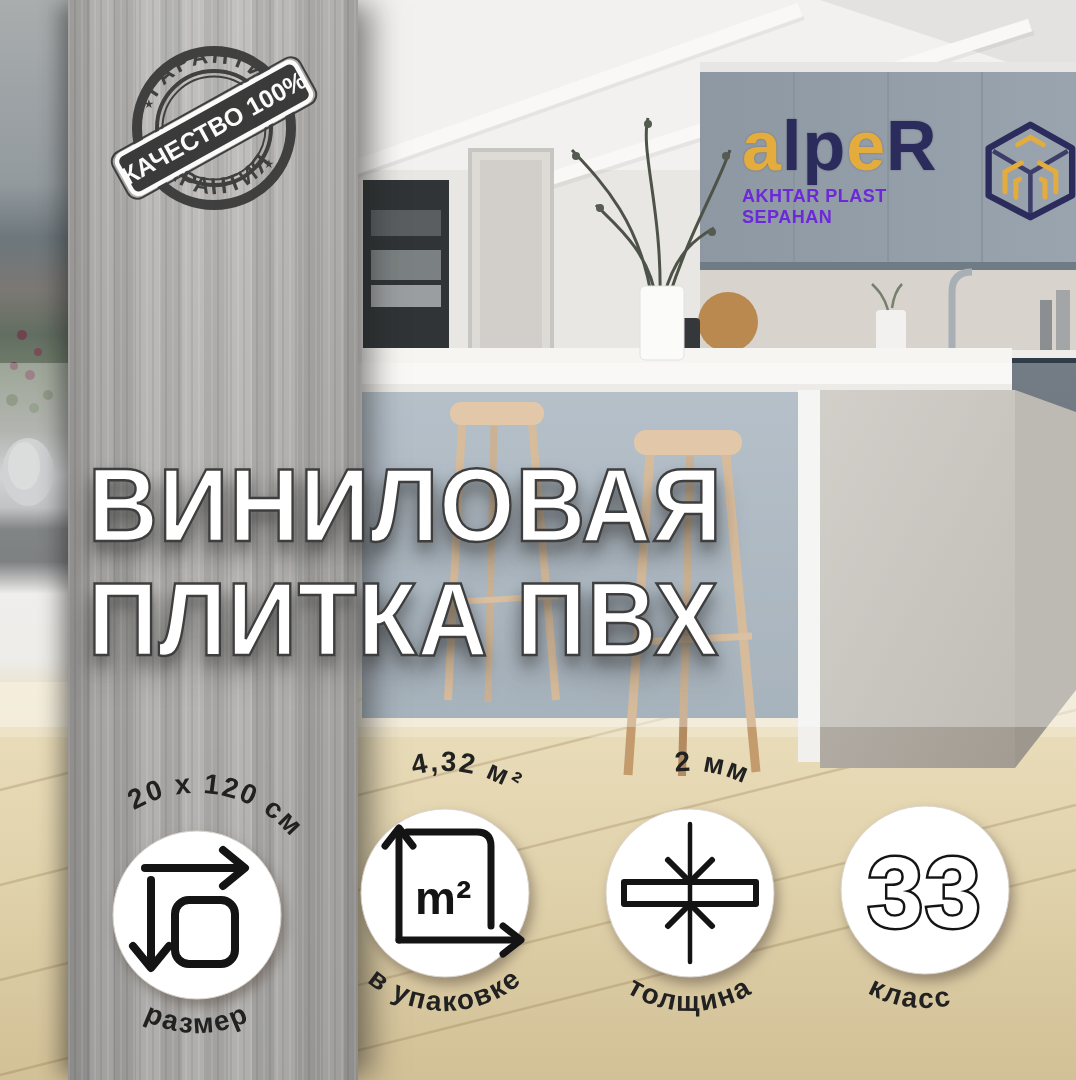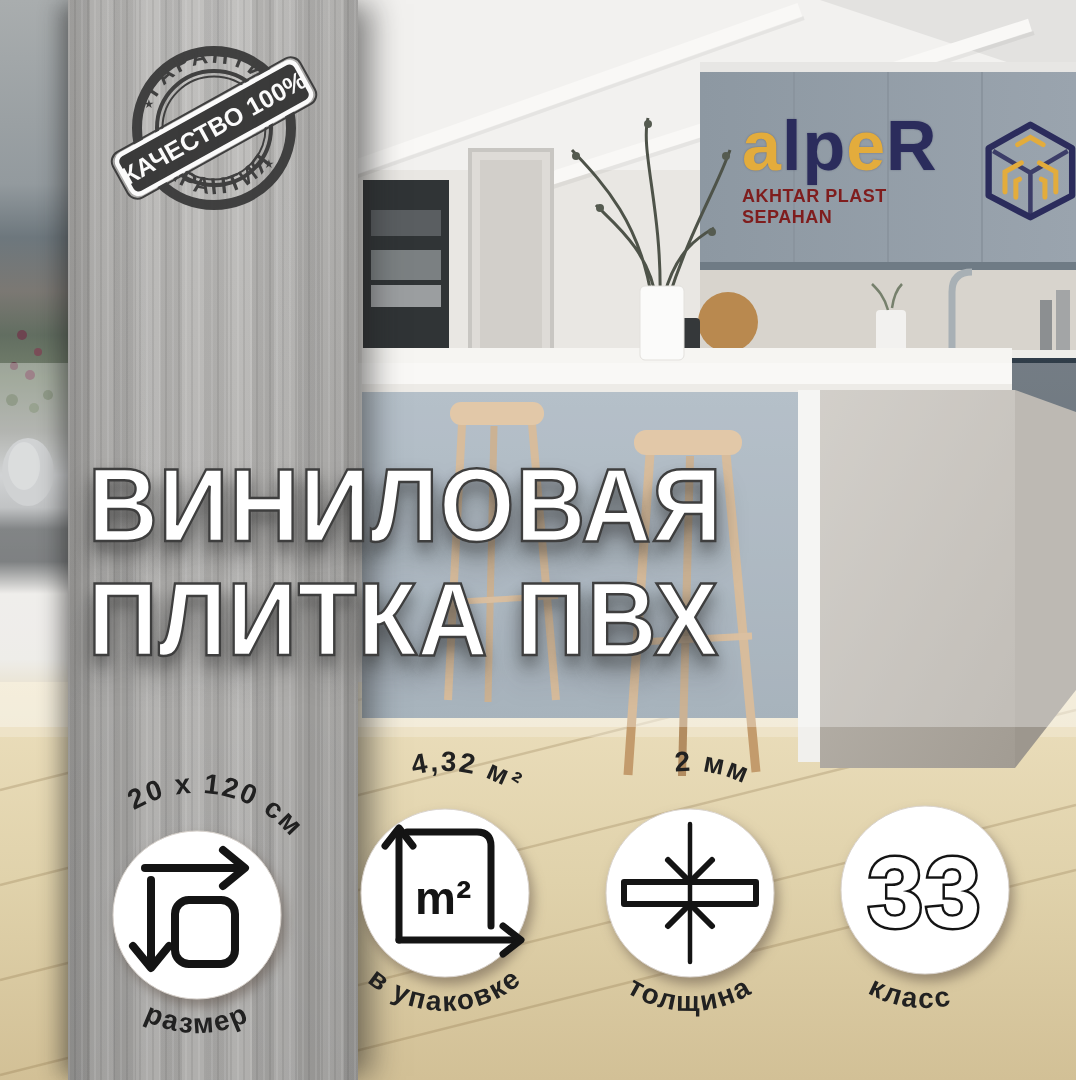--- a/index.html
+++ b/index.html
@@ -17,21 +17,21 @@
       linear-gradient(90deg,#9f9e9c,#b8b7b5 30%,#bab9b7 60%,#a3a2a0);
     box-shadow: 18px 0 28px -4px rgba(30,30,30,.5), -12px 0 20px -4px rgba(30,30,30,.45);}
 
   
   .stamp{left:86px;top:22px;width:256px;height:212px;opacity:.95;}
 
   
   .logo{left:742px;top:116px;display:flex;align-items:flex-start;justify-content:flex-end;}
   .logo-word{font-weight:bold;font-size:70px;line-height:.88;letter-spacing:1px;
              text-shadow:0 0 2px rgba(30,30,70,.35);}
-  .logo-sub{font-weight:bold;font-size:18px;letter-spacing:.5px;color:#7f1d1d;margin-top:8px;}
+  .logo-sub{font-weight:bold;font-size:18px;letter-spacing:.5px;color:#6d28d9;margin-top:8px;}
   .cube{margin-left:6px;margin-top:4px;}
 
   
   .title{left:88px;top:448px;transform:scaleX(.93);transform-origin:left top;
     color:#fff;font-weight:bold;font-size:104px;line-height:1.1;letter-spacing:1px;
     -webkit-text-stroke:2.5px #3e3e3e;
     text-shadow:0 10px 16px rgba(40,40,40,.55),0 22px 32px rgba(40,40,40,.35);
     white-space:nowrap;}
 
   

